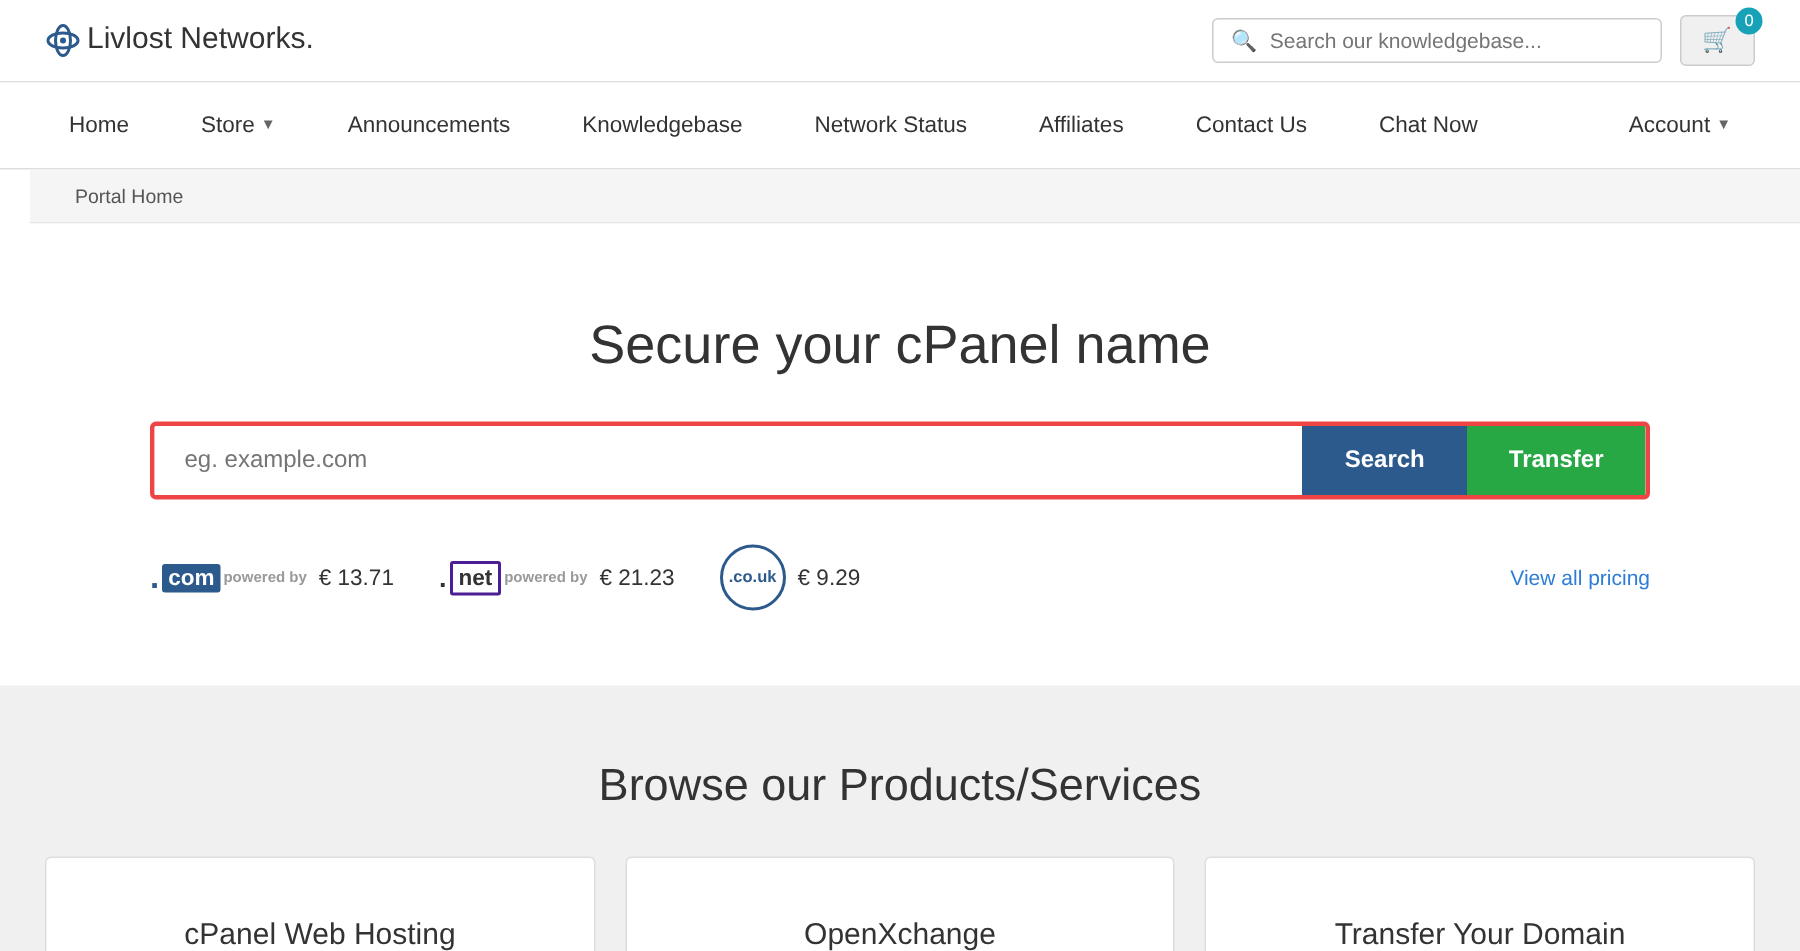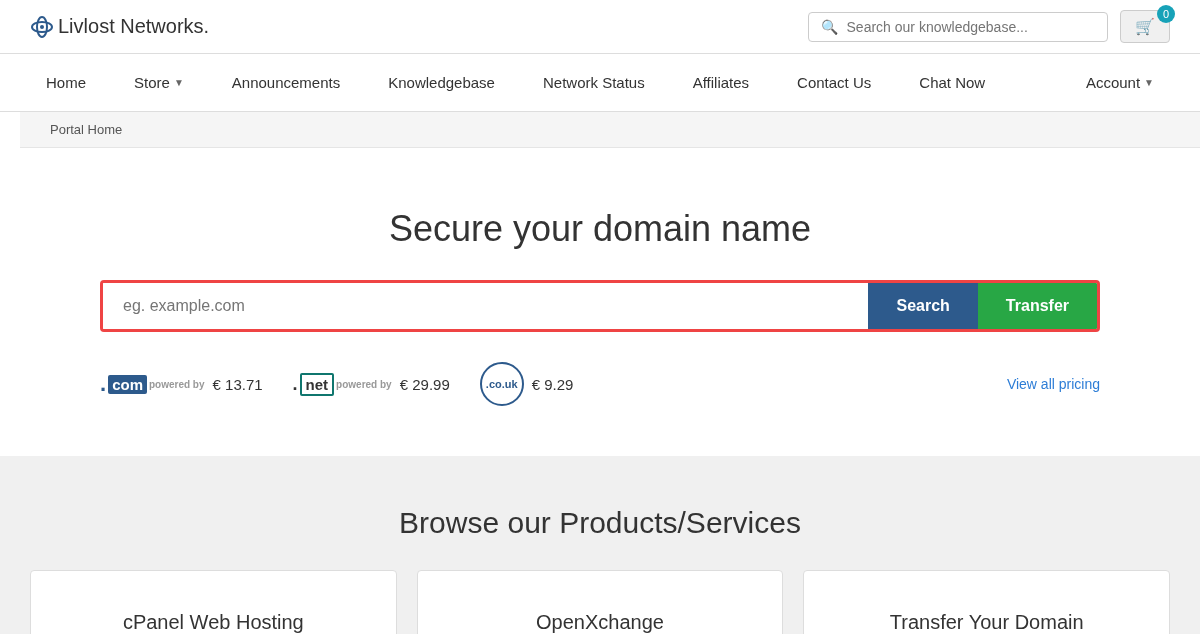--- a/index.html
+++ b/index.html
@@ -265,21 +265,21 @@
       font-size: 15px;
       border-radius: 2px;
     }
     .net-dot {
       font-weight: bold;
       font-size: 18px;
     }
     .net-text {
       font-weight: bold;
       font-size: 15px;
-      border: 2px solid #0f766e;
+      border: 2px solid #4c1d95;
       padding: 1px 4px;
       border-radius: 2px;
     }
   </style>
 </head>
 <body>
 
 <header class="header">
   <a class="logo">
     <svg class="logo-icon" viewBox="0 0 24 24" fill="#2d5a8c">
@@ -332,21 +332,21 @@
     <span>Account</span>
     <span class="chevron-down">▼</span>
   </a>
 </nav>
 
 <div class="breadcrumb">
   <span>Portal Home</span>
 </div>
 
 <section class="hero">
-  <h1>Secure your domain name</h1>
+  <h1>Secure your cPanel name</h1>
 
   <div class="domain-search-box">
     <input class="domain-input" type="text" placeholder="eg. example.com" style="">
     <button class="search-btn">Search</button>
     <button class="transfer-btn">Transfer</button>
   </div>
 
   <div class="pricing-row">
 
     <div class="pricing-item">
@@ -357,21 +357,21 @@
       </div>
       <span class="price">€ 13.71</span>
     </div>
 
     <div class="pricing-item">
       <div class="tld-badge">
         <span class="net-dot">.</span>
           <span class="net-text">net</span>
         <sup class="tld-net-suffix">powered by</sup>
       </div>
-      <span class="price">€ 29.99</span>
+      <span class="price">€ 21.23</span>
     </div>
 
     <div class="pricing-item">
       <div class="tld-couk">
         <div class="tld-couk-circle">.co.uk</div>
       </div>
       <span class="price">€ 9.29</span>
     </div>
 
     <a class="view-pricing">View all pricing</a>

